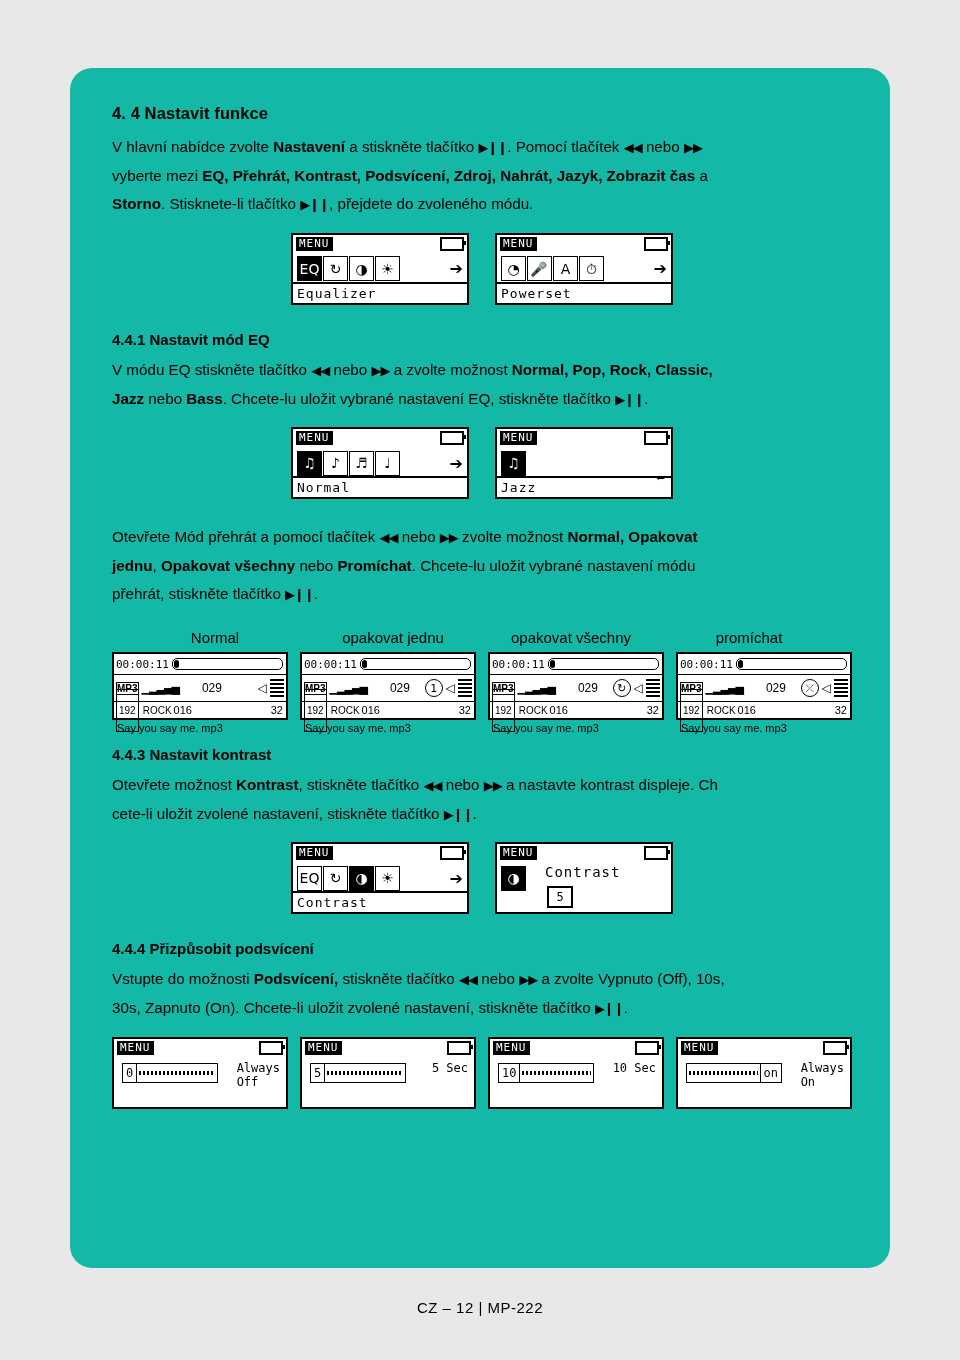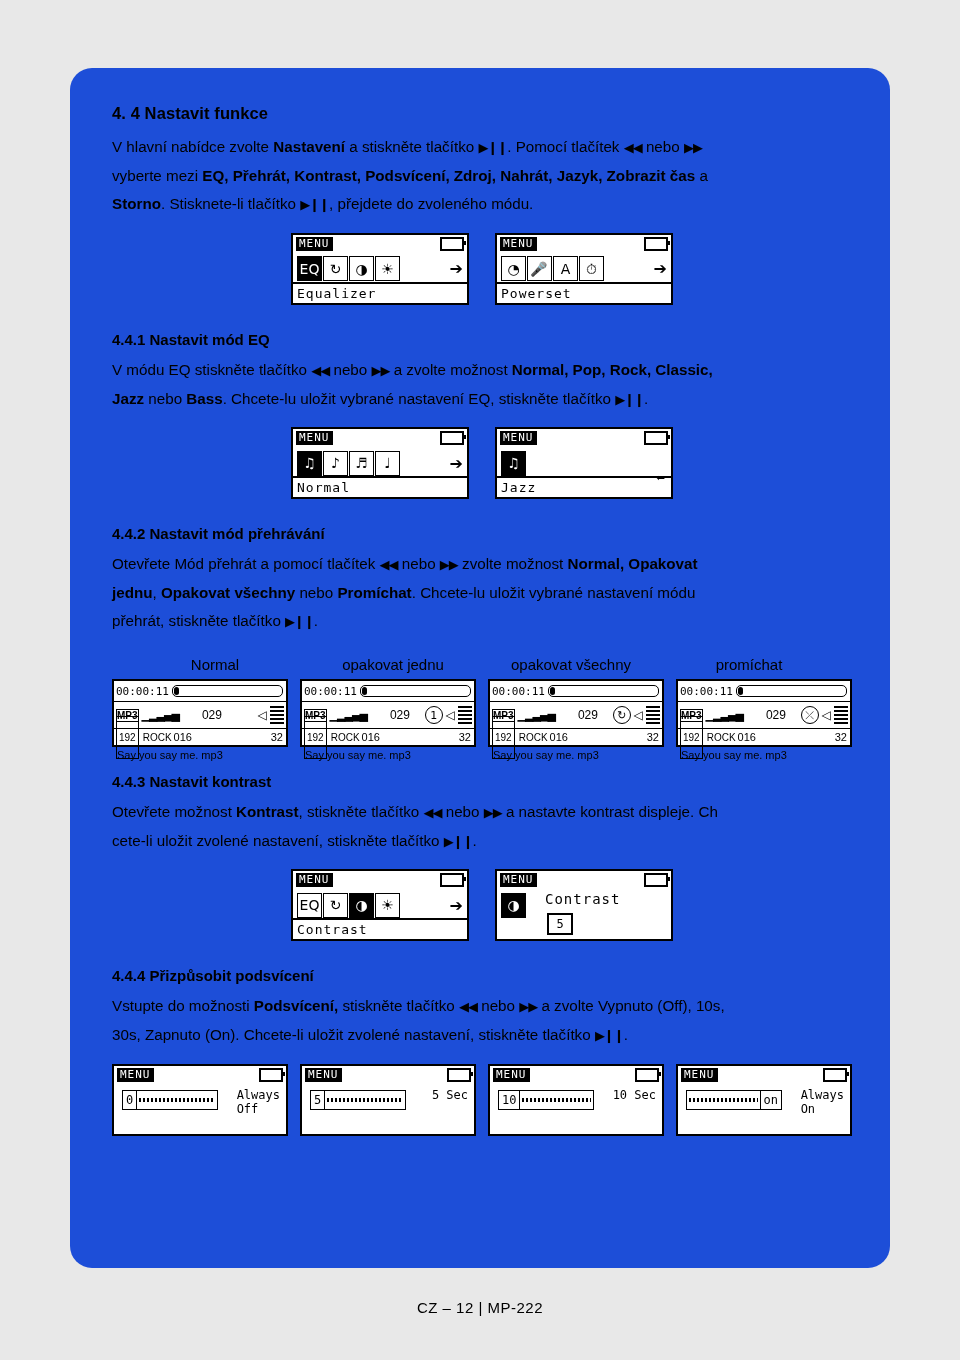--- a/index.html
+++ b/index.html
@@ -8,21 +8,21 @@
     background:#e8e8e8;
     font-family:"Liberation Sans", sans-serif;
     color:#000;
     position:relative;
     overflow:hidden;
   }
   .page{
     position:absolute;
     left:70px;top:68px;
     width:820px;height:1200px;
-    background:#1d4ed8;
+    background:#14b8a6;
     border-radius:22px;
   }
   .content{
     position:absolute;
     left:42px;top:36px;
     width:740px;
   }
   h1.sec{
     font-size:16.5px;
     font-weight:bold;
@@ -229,21 +229,20 @@
       </div>
       <div class="icons">
         <span class="ic sel">♫</span>
       </div>
       <div class="arrowback">⬅</div>
       <div class="label">Jazz</div>
     </div>
   </div>
 
   <div class="blk">
-    <h2 class="sub">4.4.2 Nastavit mód přehrávání</h2>
     <p class="body">
       <span>Otevřete Mód přehrát a pomocí tlačítek </span><span class="glyph">◀◀</span><span> nebo </span><span class="glyph">▶▶</span><span> zvolte možnost </span><b>Normal, Opakovat</b>
     </p>
     <p class="body">
       <b>jednu</b><span>, </span><b>Opakovat všechny</b><span> nebo </span><b>Promíchat</b><span>. Chcete-lu uložit vybrané nastavení módu</span>
     </p>
     <p class="body nj">
       <span>přehrát, stiskněte tlačítko </span><span class="glyph">▶❙❙</span><span>.</span>
     </p>
   </div>

